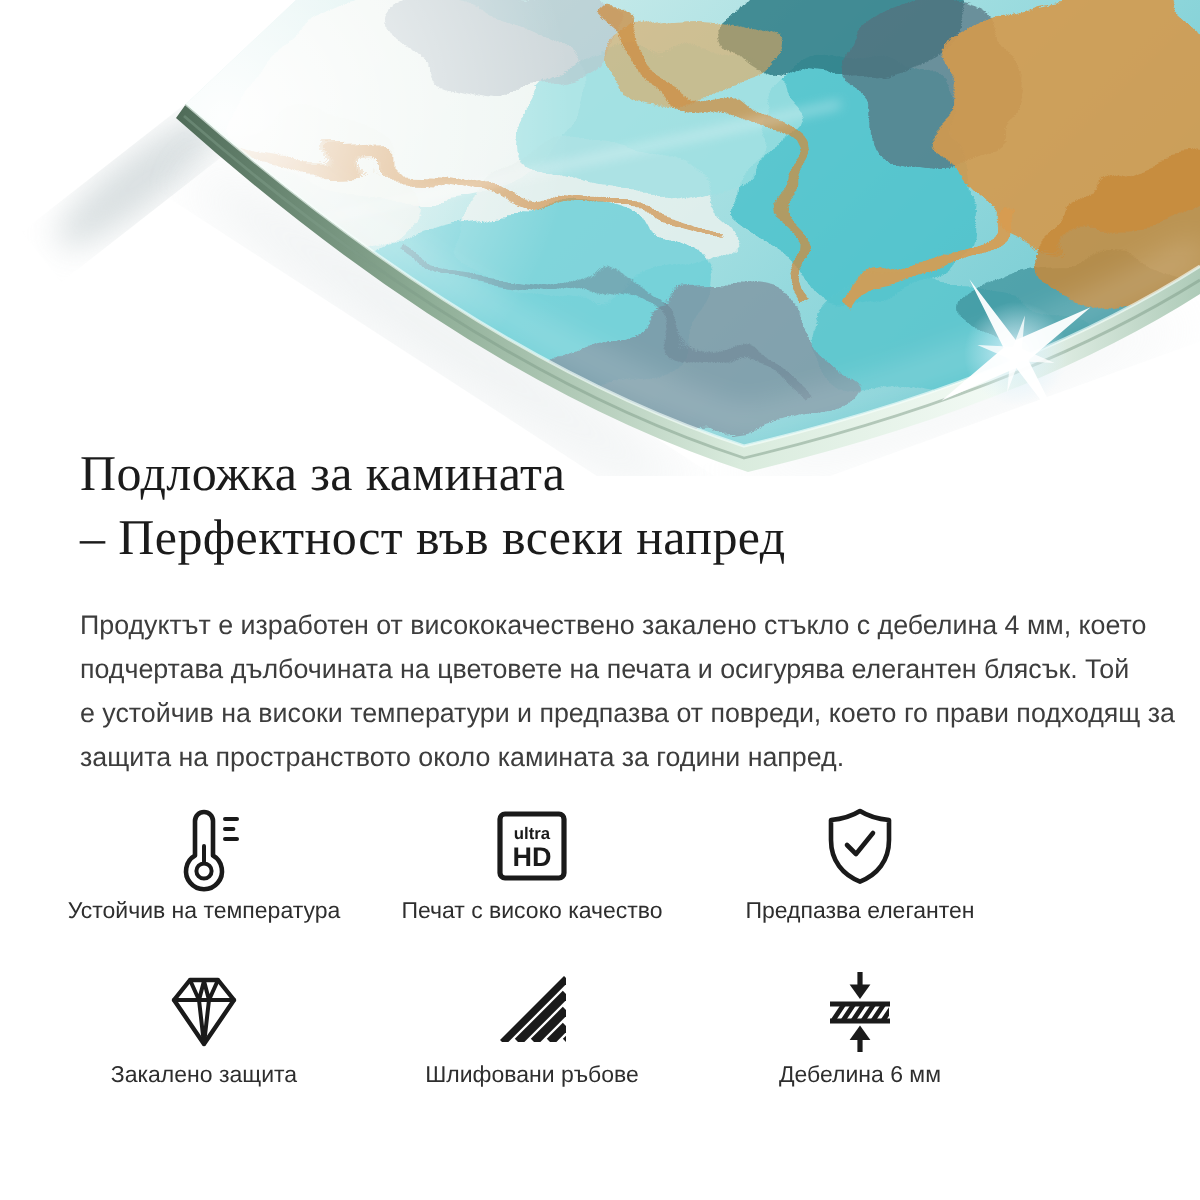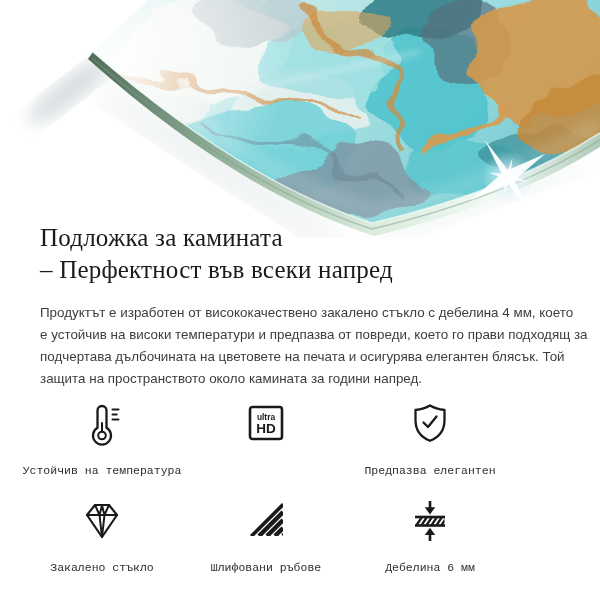--- a/index.html
+++ b/index.html
@@ -16,21 +16,21 @@
   }
   .heading span{display:block;white-space:nowrap;}
   .para{margin:16px 0 12px;color:#3d3d3d;font-size:13.4px;line-height:22px;}
   .para span{display:block;white-space:nowrap;}
   .features{
     position:absolute;left:20px;top:402px;width:492px;
     display:grid;grid-template-columns:repeat(3,1fr);row-gap:22px;
   }
   .feature{display:flex;flex-direction:column;align-items:center;}
   .icon-box{height:46px;display:flex;align-items:flex-start;justify-content:center;}
-  .feature-label{margin-top:16px;font-size:11.5px;color:#2e2e2e;white-space:nowrap;font-family:Liberation Mono, monospace;}
+  .feature-label{margin-top:2px;font-size:11.5px;color:#2e2e2e;white-space:nowrap;}
   .ico{stroke:#1a1a1a;fill:none;stroke-width:2.3;stroke-linecap:round;stroke-linejoin:round;}
   .ico text{fill:#1a1a1a;stroke:none;font-family:"Liberation Sans",sans-serif;font-weight:700;}
 </style>
 </head>
 <body>
 
 <div class="hero">
   <svg width="600" height="238" viewBox="0 0 600 238">
     <defs>
       <clipPath id="glasstop">
@@ -126,22 +126,22 @@
   </svg>
 </div>
 
 <main class="content">
   <h1 class="heading">
     <span>Подложка за камината</span>
     <span>– Перфектност във всеки напред</span>
   </h1>
   <p class="para">
     <span>Продуктът е изработен от висококачествено закалено стъкло с дебелина 4 мм, което</span>
+    <span>подчертава дълбочината на цветовете на печата и осигурява елегантен блясък. Той</span>
     <span>е устойчив на високи температури и предпазва от повреди, което го прави подходящ за</span>
-    <span>подчертава дълбочината на цветовете на печата и осигурява елегантен блясък. Той</span>
     <span>защита на пространството около камината за години напред.</span>
   </p>
 </main>
 
 <section class="features">
 
   <div class="feature">
     <div class="icon-box">
       <svg class="ico" width="46" height="46" viewBox="0 0 46 46">
         <path d="M18.5,25.8 L18.5,8.5 A4.5,4.5 0 0 1 27.5,8.5 L27.5,25.8 A9,9 0 1 1 18.5,25.8 Z"></path>
@@ -154,20 +154,21 @@
   </div>
 
   <div class="feature">
     <div class="icon-box">
       <svg class="ico" width="42" height="42" viewBox="0 0 42 42">
         <rect x="5" y="5" width="32" height="32" rx="2.5" stroke-width="2.6"></rect>
         <text x="21" y="17.5" font-size="8.4" text-anchor="middle">ultra</text>
         <text x="21" y="31" font-size="13.5" text-anchor="middle">HD</text>
       </svg>
     </div>
+    <div class="feature-label">Печат с високо качество</div>
   </div>
 
   <div class="feature">
     <div class="icon-box">
       <svg class="ico" width="42" height="42" viewBox="0 0 42 42">
         <path d="M21,3.5 C25,6 30,7.5 35.5,8 L35.5,18 C35.5,28.5 29.5,35.5 21,38.8 C12.5,35.5 6.5,28.5 6.5,18 L6.5,8 C12,7.5 17,6 21,3.5 Z"></path>
         <path d="M14.5,20.5 L19,25 L27.5,14.5"></path>
       </svg>
     </div>
     <div class="feature-label">Предпазва елегантен</div>
@@ -175,21 +176,21 @@
 
   <div class="feature">
     <div class="icon-box">
       <svg class="ico" width="46" height="44" viewBox="0 0 46 44">
         <path d="M8,16 L16,6 L30,6 L38,16 L23,38 Z" stroke-width="2.2"></path>
         <path d="M8,16 L38,16" stroke-width="2"></path>
         <path d="M16,6 L20.5,16 L23,6.5 L25.5,16 L30,6" stroke-width="2"></path>
         <path d="M20.5,16 L23,38 L25.5,16" stroke-width="2"></path>
       </svg>
     </div>
-    <div class="feature-label">Закалено стъкло</div>
+    <div class="feature-label">Закалено защита</div>
   </div>
 
   <div class="feature">
     <div class="icon-box">
       <svg width="40" height="40" viewBox="0 0 40 40">
         <defs>
             <clipPath id="triclip">
               <path d="M3,37 L37,3 L37,37 Z"></path>
             </clipPath>
           </defs>

